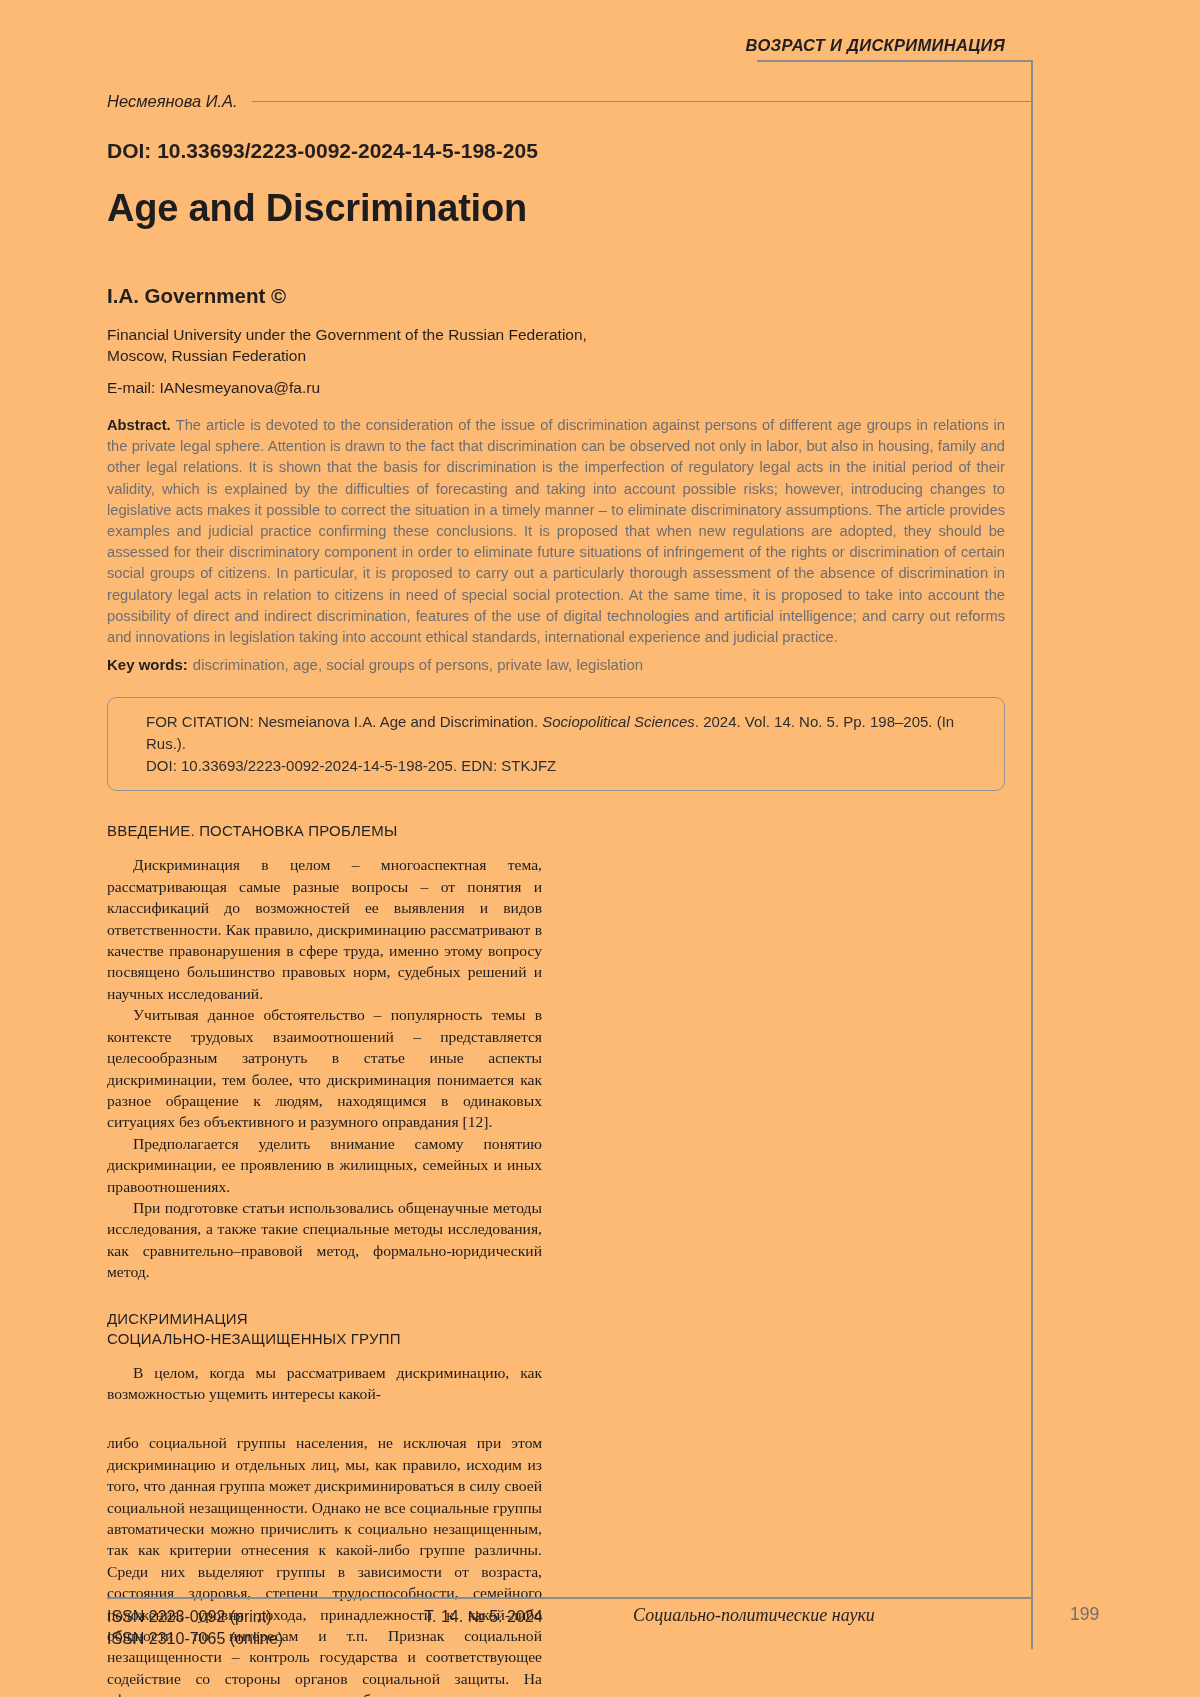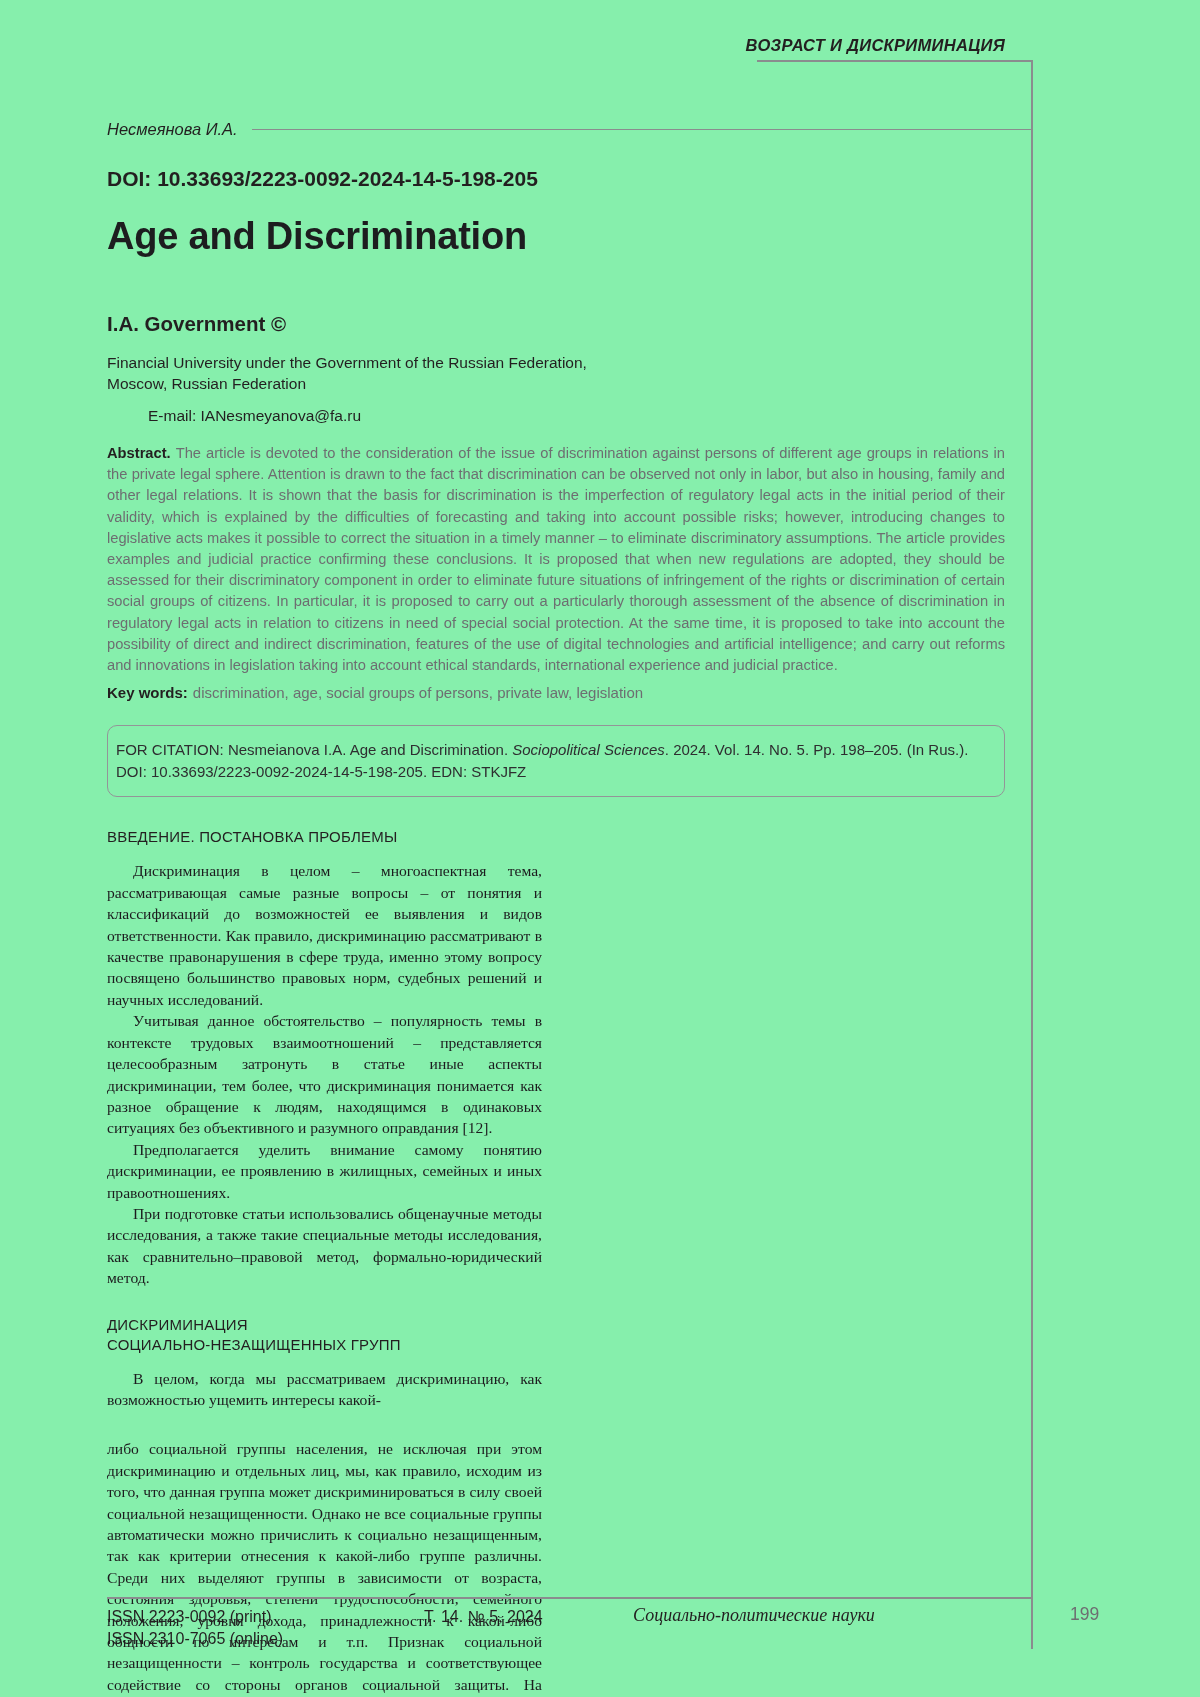--- a/index.html
+++ b/index.html
@@ -1,21 +1,21 @@
 <!DOCTYPE html>
 <html><head>
 <meta charset="utf-8">
 <style>
   * { box-sizing: border-box; margin: 0; padding: 0; }
   html, body { background: #ffffff; }
   .page {
     position: relative;
     width: 1200px;
     height: 1697px;
-    background: #86efac;
+    background: #fdba74;
     overflow: hidden;
     font-family: "Liberation Sans", sans-serif;
     color: #231f20;
   }
   .vrule {
     position: absolute;
     left: 1031px; top: 60px;
     width: 1.5px; height: 1589px;
     background: #8a8c8e;
   }
@@ -33,21 +33,21 @@
     font-style: italic;
     letter-spacing: .3px;
   }
   .content {
     position: absolute;
     left: 107px; top: 0;
     width: 898px;
   }
   .author-head-row {
     display: flex; align-items: center; gap: 14px;
-    margin-top: 120px;
+    margin-top: 92px;
   }
   .author-head {
     font-style: italic;
     font-size: 16.5px;
     white-space: nowrap;
   }
   .hline {
     flex: 1; height: 1.5px;
     background: #8a8c8e;
     margin-right: -27px;
@@ -55,40 +55,40 @@
   .doi { margin-top: 28px; font-size: 21px; font-weight: bold; }
   .title {
     margin-top: 24px;
     font-size: 38px;
     font-weight: 700;
     letter-spacing: -0.2px;
     color: #1d1d1f;
   }
   .author-name { margin-top: 54px; font-size: 20.5px; font-weight: 700; }
   .affiliation { margin-top: 16px; font-size: 15.5px; line-height: 21px; }
-  .email { margin-top: 13px; font-size: 15.5px; margin-left: 41px; }
+  .email { margin-top: 13px; font-size: 15.5px; }
   .abstract {
     margin-top: 18px;
     font-size: 14.7px;
     line-height: 21.2px;
     text-align: justify;
     color: #6d6e71;
   }
   .keywords {
     margin-top: 6px;
     font-size: 15px;
     line-height: 21.2px;
     color: #6d6e71;
   }
   .lbl { font-weight: 700; margin-right: 5px; color: #231f20; }
   .citation-box {
     margin-top: 22px;
     border: 1.5px solid #939598;
     border-radius: 10px;
-    padding: 13px 8px;
+    padding: 13px 38px;
     font-size: 15px;
     line-height: 22px;
     color: #2e2e30;
   }
   .citation-box i { font-style: italic; }
   .columns { display: flex; gap: 28px; margin-top: 30px; flex-direction: column; }
   .col {
     width: 435px;
     font-family: "Liberation Serif", serif;
     font-size: 15.6px;

